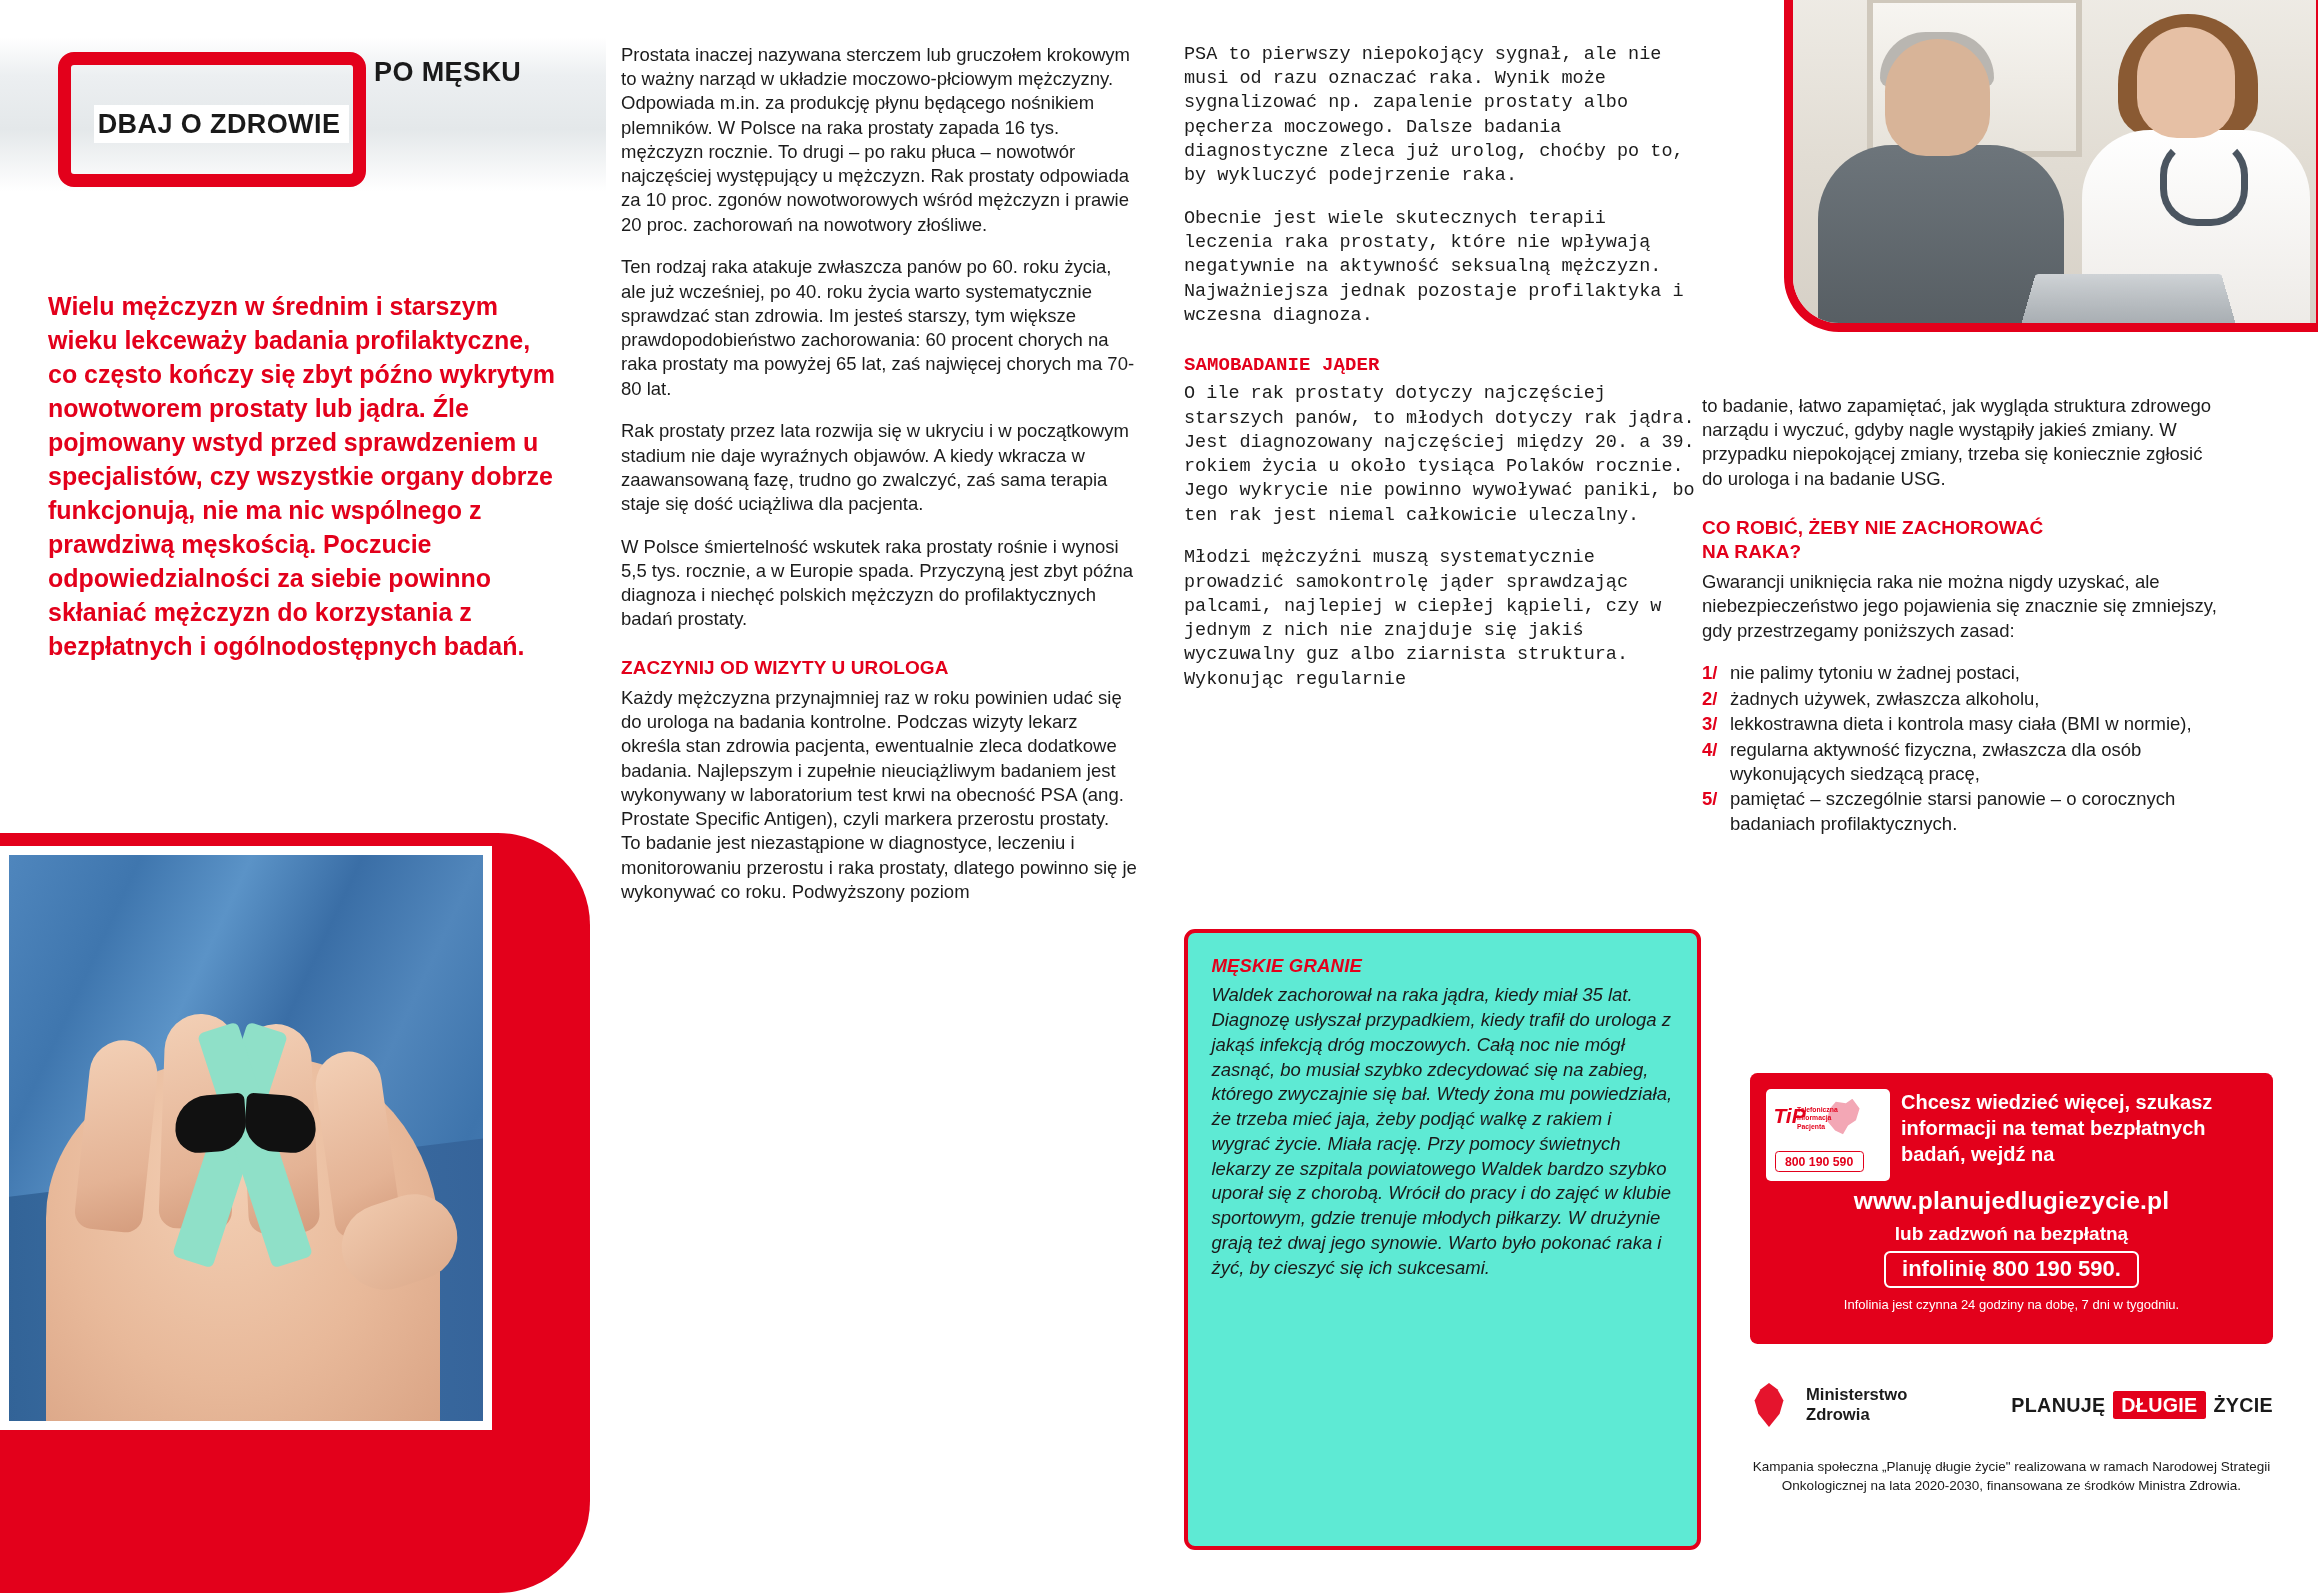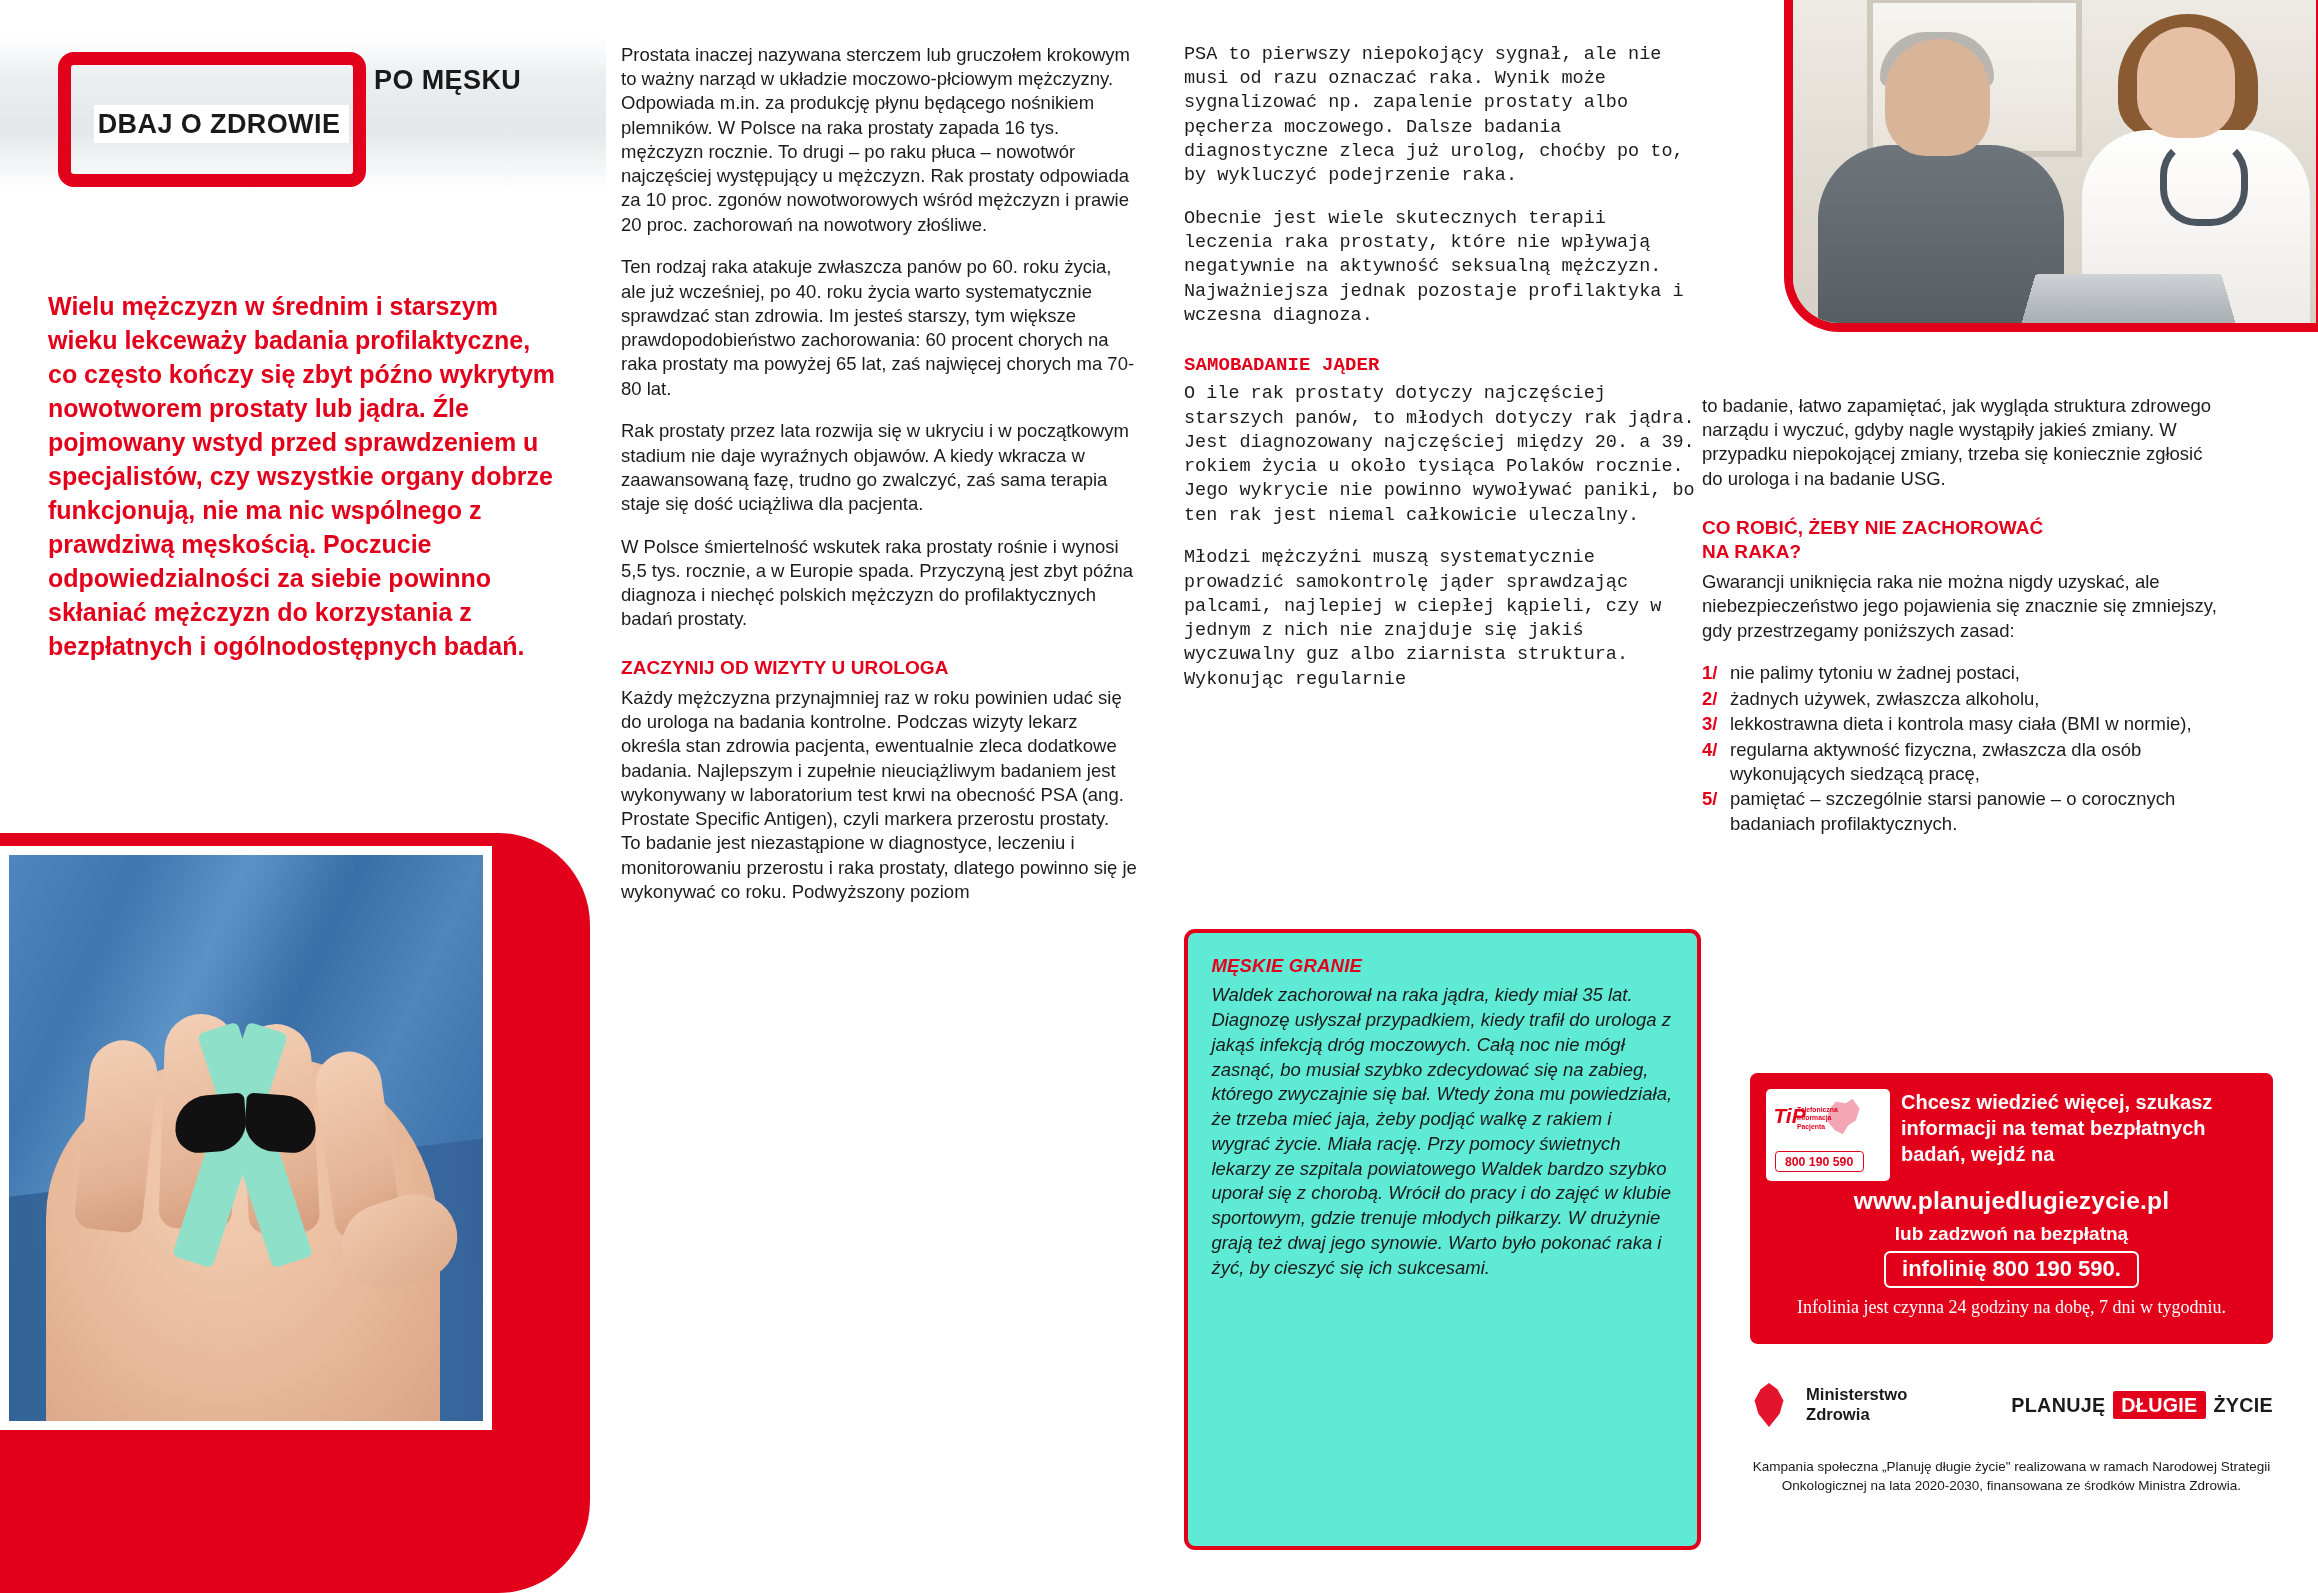--- a/index.html
+++ b/index.html
@@ -69,21 +69,20 @@
   }
   .logo-text-b {
     position: absolute;
     left: 374px;
     top: 57px;
     font-size: 27px;
     font-weight: bold;
     letter-spacing: 0.4px;
     color: #1a1a1a;
     white-space: nowrap;
-    margin-top: 8px;
   }
   .lead {
     position: absolute;
     left: 48px;
     top: 289px;
     width: 517px;
     font-size: 25px;
     line-height: 1.36;
     font-weight: bold;
     color: #e3001b;
@@ -453,23 +452,22 @@
   .promo-tel {
     display: inline-block;
     margin-top: 6.2px;
     border: 2.5px solid #ffffff;
     border-radius: 6.2px;
     padding: 3.7px 16px;
     font-size: 22px;
     font-weight: bold;
   }
   .promo-note {
-    font-size: 18px;
+    font-size: 13px;
     margin-top: 8.6px;
-    font-family: Liberation Serif, serif;
   }
 
   
   .footer-logos {
     position: absolute;
     left: 1750px;
     top: 1371px;
     width: 523px;
     height: 68px;
     display: flex;

